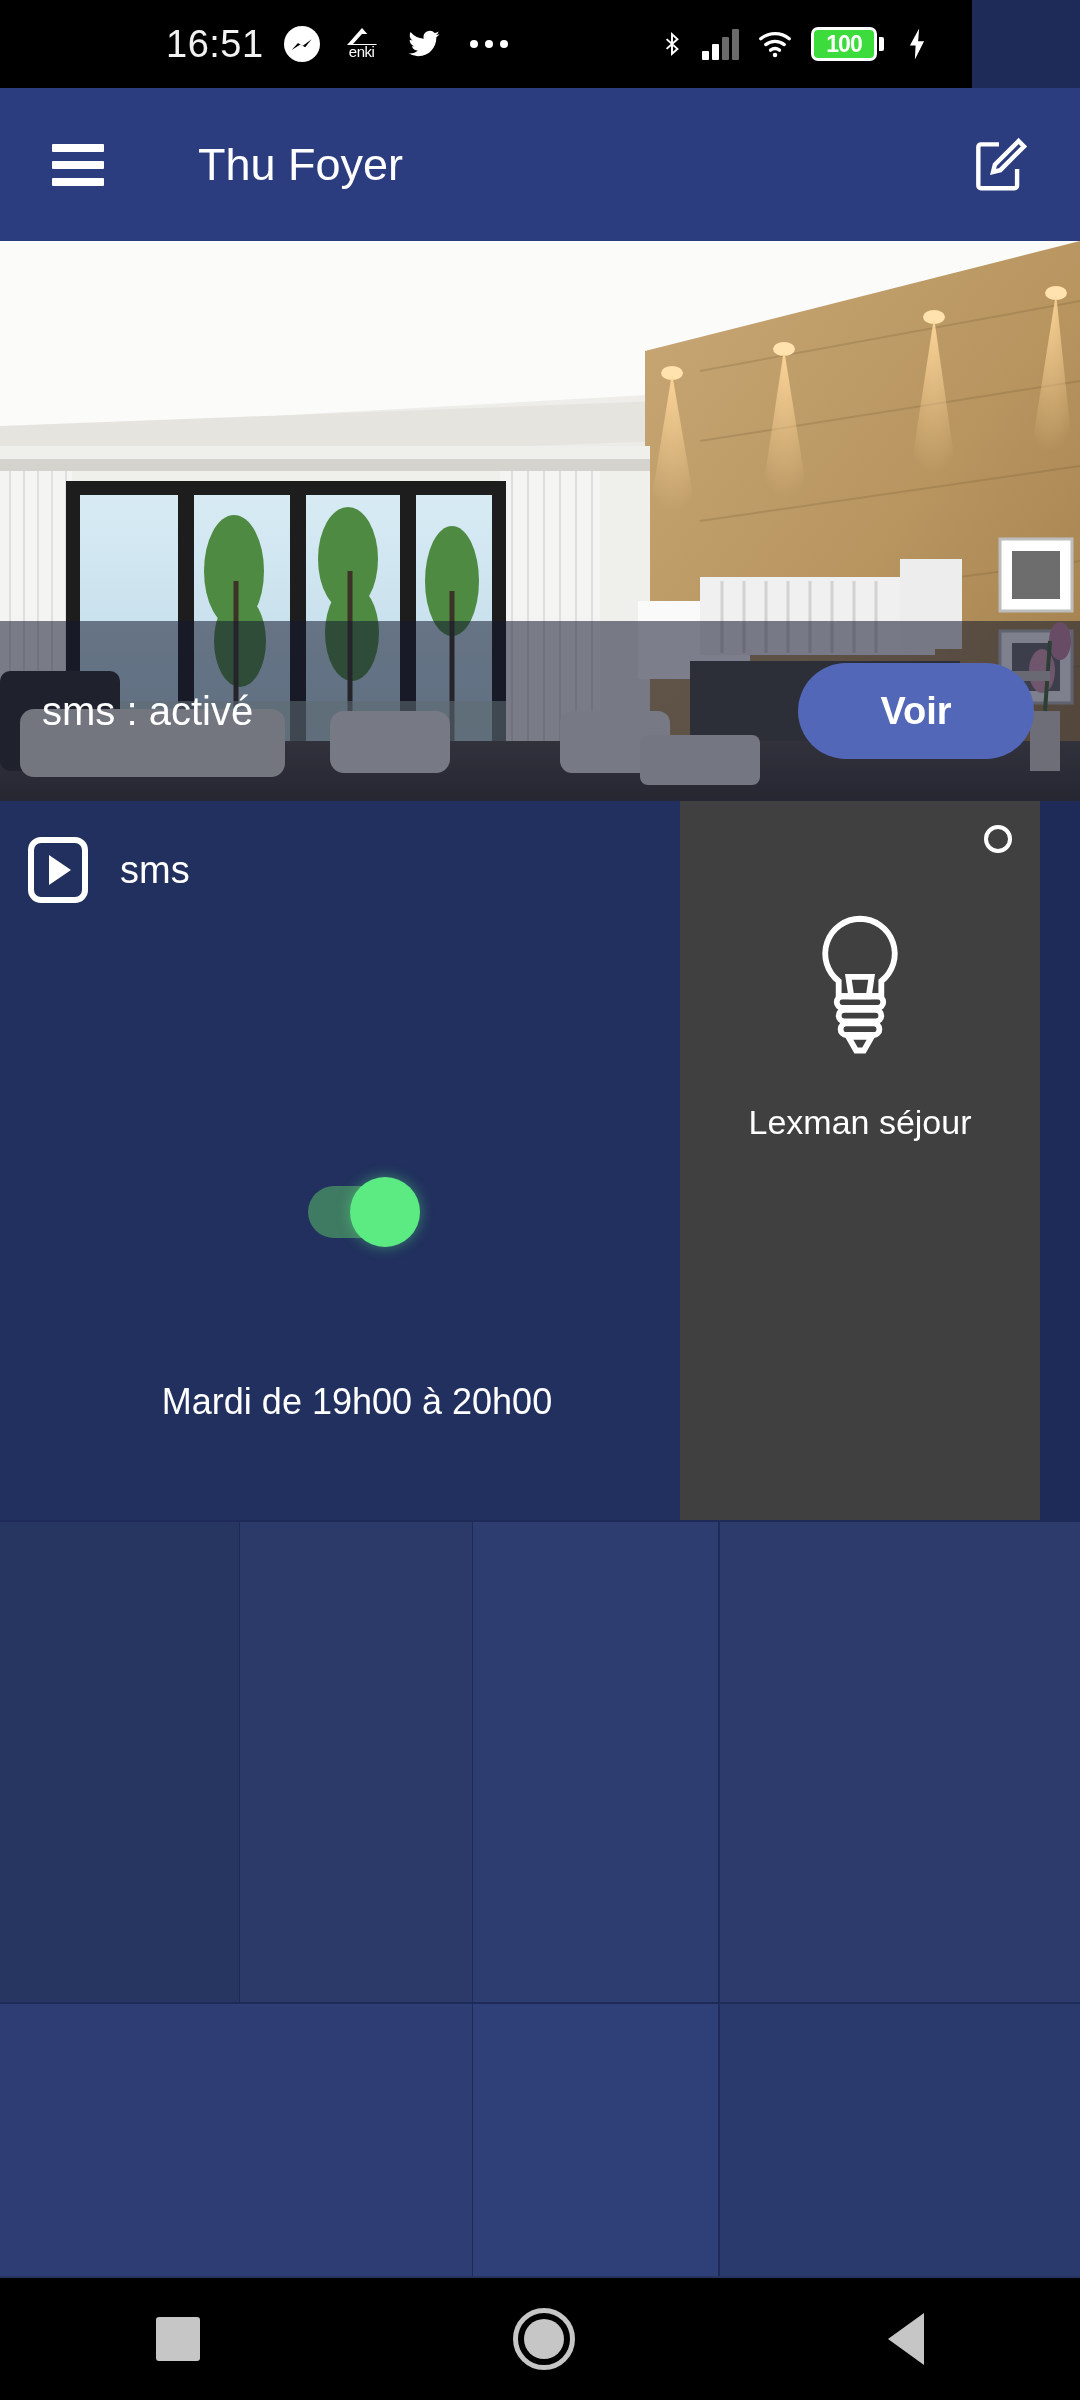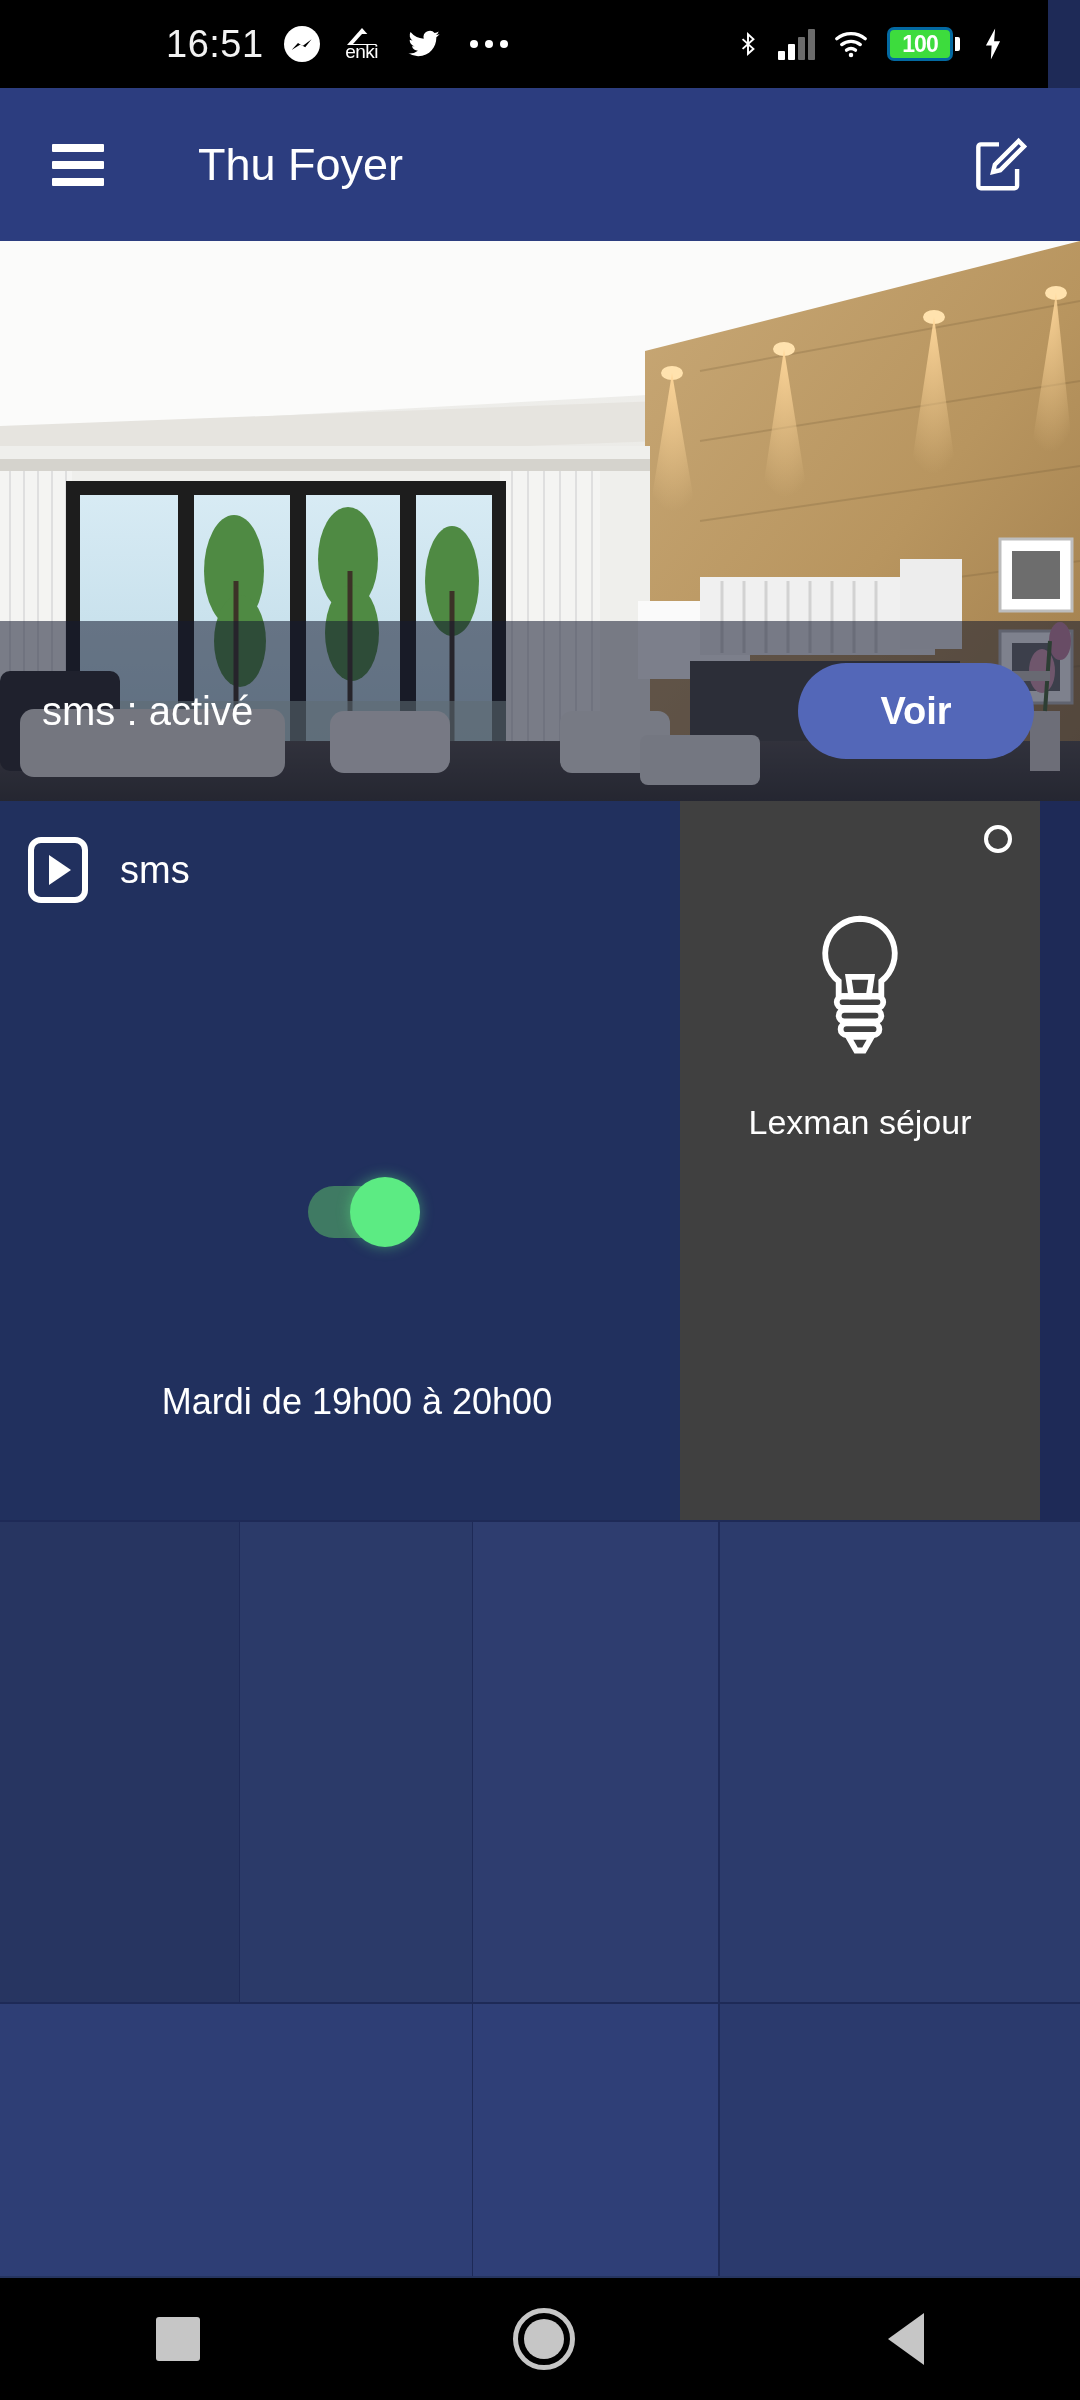--- a/index.html
+++ b/index.html
@@ -6,21 +6,21 @@
   html, body {
     width:1080px; height:2400px;
     background:#000;
     font-family:"Liberation Sans", sans-serif;
     overflow:hidden;
   }
   .phone { position:relative; width:1080px; height:2400px; background:#1e2a57; }
 
   
   .statusbar {
-    position:absolute; top:0; left:0; width:1048px; height:88px;
+    position:absolute; top:0; left:0; width:972px; height:88px;
     background:#000; display:flex; align-items:center;
     padding:8px 26px; color:#fff;
   }
   .sb-left { display:flex; align-items:center; gap:20px; flex:1; padding-left:140px; }
   .sb-time { font-size:38px; font-weight:400; letter-spacing:0.5px; color:#f2f2f2; }
   .sb-right { display:flex; align-items:center; gap:17px; padding-right:18px; }
   .icon-messenger {
     width:36px; height:36px; border-radius:50%;
     background:#fff; position:relative; display:inline-block;
   }
@@ -31,37 +31,37 @@
   }
   .icon-enki { display:flex; flex-direction:column; align-items:center; width:44px; }
   .enki-tri {
     width:0;height:0;border-left:15px solid transparent;border-right:15px solid transparent;
     border-bottom:17px solid #fff; position:relative;
   }
   .enki-tri::after{
     content:"";position:absolute;left:-9px;top:6px;width:18px;height:0;
     border-left:9px solid transparent;border-right:9px solid transparent;border-bottom:10px solid #000;
   }
-  .enki-txt { font-size:19px; line-height:17px; color:#fff; letter-spacing:-0.5px; margin-top:-2px;}
+  .enki-txt { font-size:15px; line-height:17px; color:#fff; letter-spacing:-0.5px; margin-top:-2px;}
   .icon-twitter { width:40px; height:34px; }
   .sb-dots { display:flex; gap:7px; align-items:center; margin-left:6px;}
   .sb-dots i { width:8px; height:8px; background:#fff; border-radius:50%; display:block;}
   .icon-bt { width:26px; height:38px; }
   .sig { display:flex; align-items:flex-end; gap:3px; height:32px; }
   .sig b { width:7px; background:#fff; display:block; border-radius:1px; }
   .sig b:nth-child(1){height:9px;}
   .sig b:nth-child(2){height:16px;}
   .sig b:nth-child(3){height:23px;background:#6b6b6b;}
   .sig b:nth-child(4){height:31px;background:#6b6b6b;}
   .icon-wifi { width:38px; height:30px; }
   .battery {
     display:flex; align-items:center;
   }
   .bat-body {
-    width:66px; height:34px; border:3px solid #0369a1; border-radius:7px;
+    width:66px; height:34px; border:3px solid #ffffff; border-radius:7px;
     background:#3ddc3d; display:flex; align-items:center; justify-content:center;
   }
   .bat-txt { font-size:23px; font-weight:700; color:#fff; letter-spacing:-1px; }
   .bat-cap { width:5px; height:14px; background:#fff; border-radius:0 2px 2px 0; margin-left:2px;}
   .bolt { width:22px; height:34px; margin-left:5px; }
 
   
   .appbar {
     position:absolute; top:88px; left:0; width:1080px; height:153px;
     background:#2c3d7f; display:flex; align-items:center;

